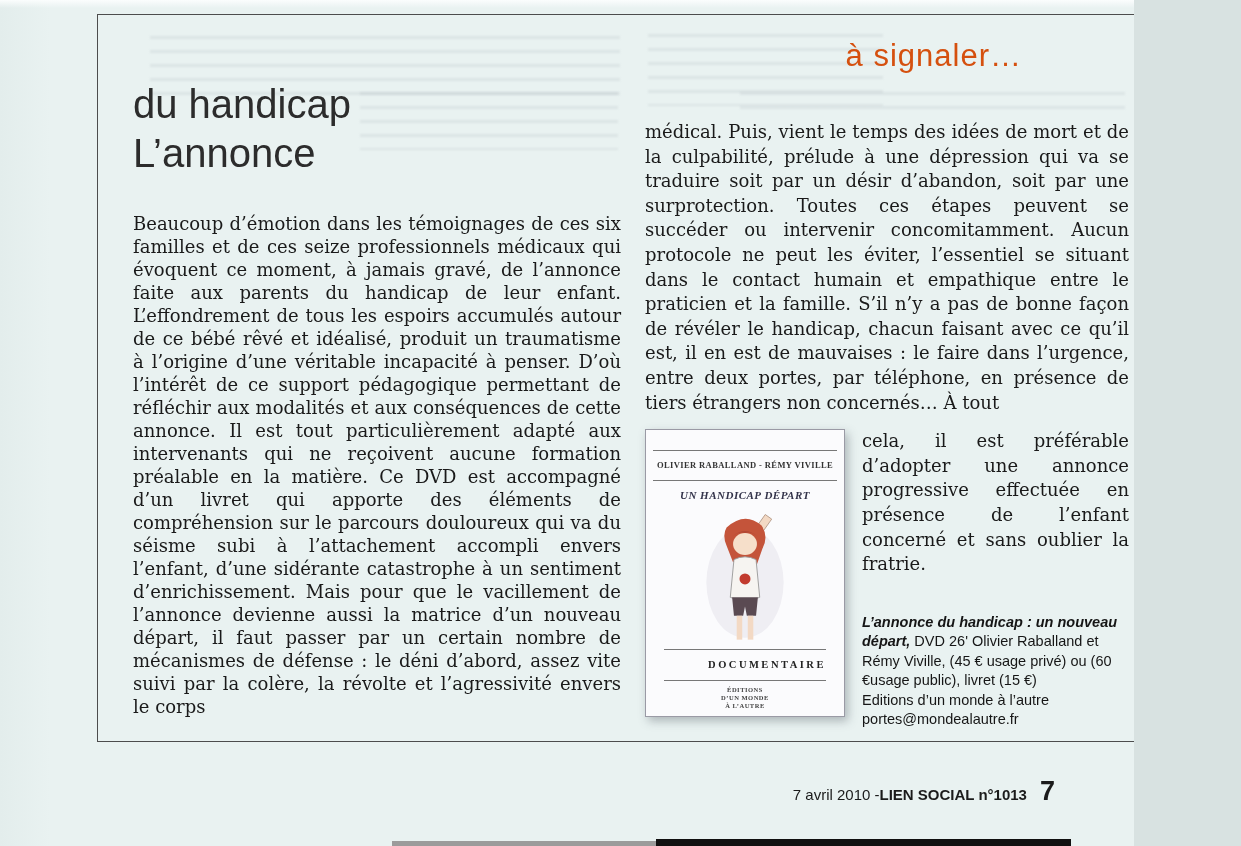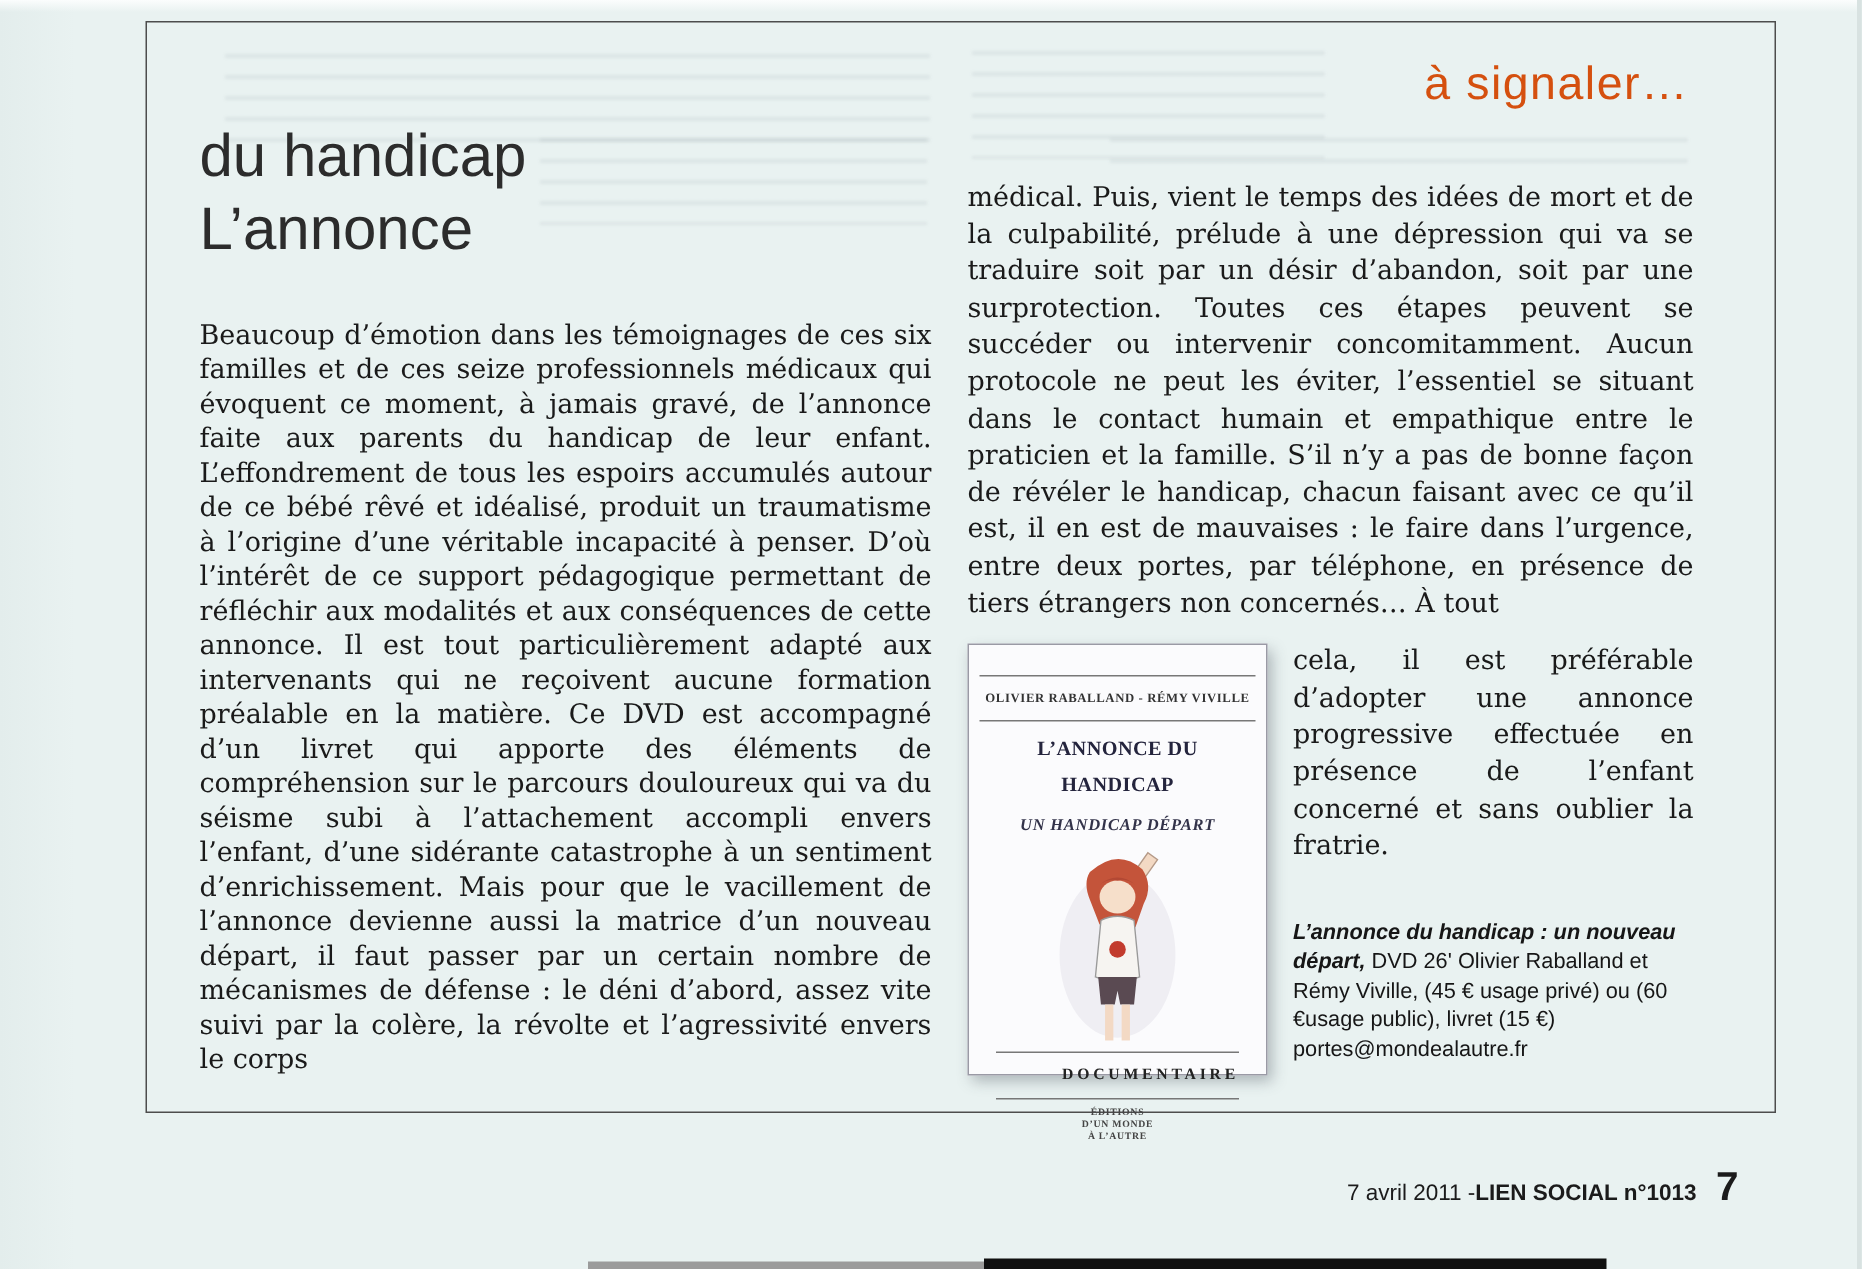--- a/index.html
+++ b/index.html
@@ -1,17 +1,17 @@
 <!DOCTYPE html>
 <html lang="fr" style="--accent: #d5500f; --paper: #e9f2f1; --ink: #1a1a1a;"><head>
 <meta charset="utf-8">
 <style>
   html,body{margin:0;padding:0;background:#d8e2e1;}
   .scan{
-    position:relative;width:1238px;height:846px;overflow:hidden;
+    position:relative;width:1134px;height:846px;overflow:hidden;
     background:linear-gradient(90deg,#e3edec 0,#e9f2f1 50px),#e9f2f1;
     background-color:var(--paper,#e9f2f1);
     font-family:"DejaVu Serif","Liberation Serif",serif;
     color:var(--ink,#1a1a1a);
   }
   .scan::before{content:"";position:absolute;left:0;top:0;width:100%;height:8px;
     background:linear-gradient(180deg,#fbfdfd,rgba(251,253,253,0));pointer-events:none;}
   .frame{position:absolute;left:97px;top:14px;width:1085px;height:726px;border:1px solid #4d4d4d;}
   
   .ghost{position:absolute;pointer-events:none;filter:blur(1px);
@@ -105,21 +105,20 @@
     <p>Beaucoup d’émotion dans les témoignages de ces six familles et de ces seize professionnels médicaux qui évoquent ce moment, à jamais gravé, de l’annonce faite aux parents du handicap de leur enfant. L’effondrement de tous les espoirs accumulés autour de ce bébé rêvé et idéalisé, produit un traumatisme à l’origine d’une véritable incapacité à penser. D’où l’intérêt de ce support pédagogique permettant de réfléchir aux modalités et aux conséquences de cette annonce. Il est tout particulièrement adapté aux intervenants qui ne reçoivent aucune formation préalable en la matière. Ce DVD est accompagné d’un livret qui apporte des éléments de compréhension sur le parcours douloureux qui va du séisme subi à l’attachement accompli envers l’enfant, d’une sidérante catastrophe à un sentiment d’enrichissement. Mais pour que le vacillement de l’annonce devienne aussi la matrice d’un nouveau départ, il faut passer par un certain nombre de mécanismes de défense : le déni d’abord, assez vite suivi par la colère, la révolte et l’agressivité envers le corps</p>
   </div>
 
   <div class="col-right">
     <p>médical. Puis, vient le temps des idées de mort et de la culpabilité, prélude à une dépression qui va se traduire soit par un désir d’abandon, soit par une surprotection. Toutes ces étapes peuvent se succéder ou intervenir concomitamment. Aucun protocole ne peut les éviter, l’essentiel se situant dans le contact humain et empathique entre le praticien et la famille. S’il n’y a pas de bonne façon de révéler le handicap, chacun faisant avec ce qu’il est, il en est de mauvaises : le faire dans l’urgence, entre deux portes, par téléphone, en présence de tiers étrangers non concernés… À tout</p>
 
     <div class="media-row">
 
       <div class="dvd-cover">
         <div class="dvd-authors">Olivier Raballand - Rémy Viville</div>
-        <div class="dvd-title">L’ANNONCE DU HANDICAP</div>
         <div class="dvd-subtitle">UN HANDICAP DÉPART</div>
         <div class="dvd-art">
           <svg width="100" height="138" viewBox="0 0 100 150" aria-hidden="true">
             <ellipse cx="50" cy="80" rx="42" ry="60" fill="#efeef3"></ellipse>
             <path d="M55 30 L72 6 L79 11 L62 35 Z" fill="#f3d9c4" stroke="#b59a88" stroke-width="1"></path>
             <path d="M30 20 Q50 2 68 18 Q76 30 69 43 L63 60 Q46 52 37 58 L30 40 Q25 28 30 20 Z" fill="#c4543a"></path>
             <ellipse cx="50" cy="38" rx="13" ry="12" fill="#f6dfca"></ellipse>
             <path d="M36 30 Q50 18 64 30 Q57 24 50 26 Q43 24 36 30 Z" fill="#b24834"></path>
             <path d="M38 55 Q50 49 62 55 L66 96 Q50 103 34 96 Z" fill="#f6f4f1" stroke="#9a9a9a" stroke-width="1"></path>
             <circle cx="50" cy="76" r="6" fill="#c23b2e"></circle>
@@ -133,26 +132,27 @@
           <div>ÉDITIONS</div>
           <div>D’UN MONDE</div>
           <div>À L’AUTRE</div>
         </div>
       </div>
 
       <div class="side-col">
         <p>cela, il est préférable d’adopter une annonce progressive effectuée en présence de l’enfant concerné et sans oublier la fratrie.</p>
         <div class="caption">
           <span class="cap-b">L’annonce du handicap : un nouveau départ,</span><span> DVD 26' Olivier Raballand et Rémy Viville, (45 € usage privé) ou (60 €usage public), livret (15 €)</span>
+          <div>Editions d’un monde à l’autre</div>
           <div>portes@mondealautre.fr</div>
         </div>
       </div>
 
     </div>
   </div>
 
   <div class="footer">
-    <span>7 avril 2011 - </span>
+    <span>7 avril 2010 - </span>
     <span class="issue">LIEN SOCIAL n°1013</span>
     <span class="pageno">7</span>
   </div>
 
 </div>
 
 </body></html>

